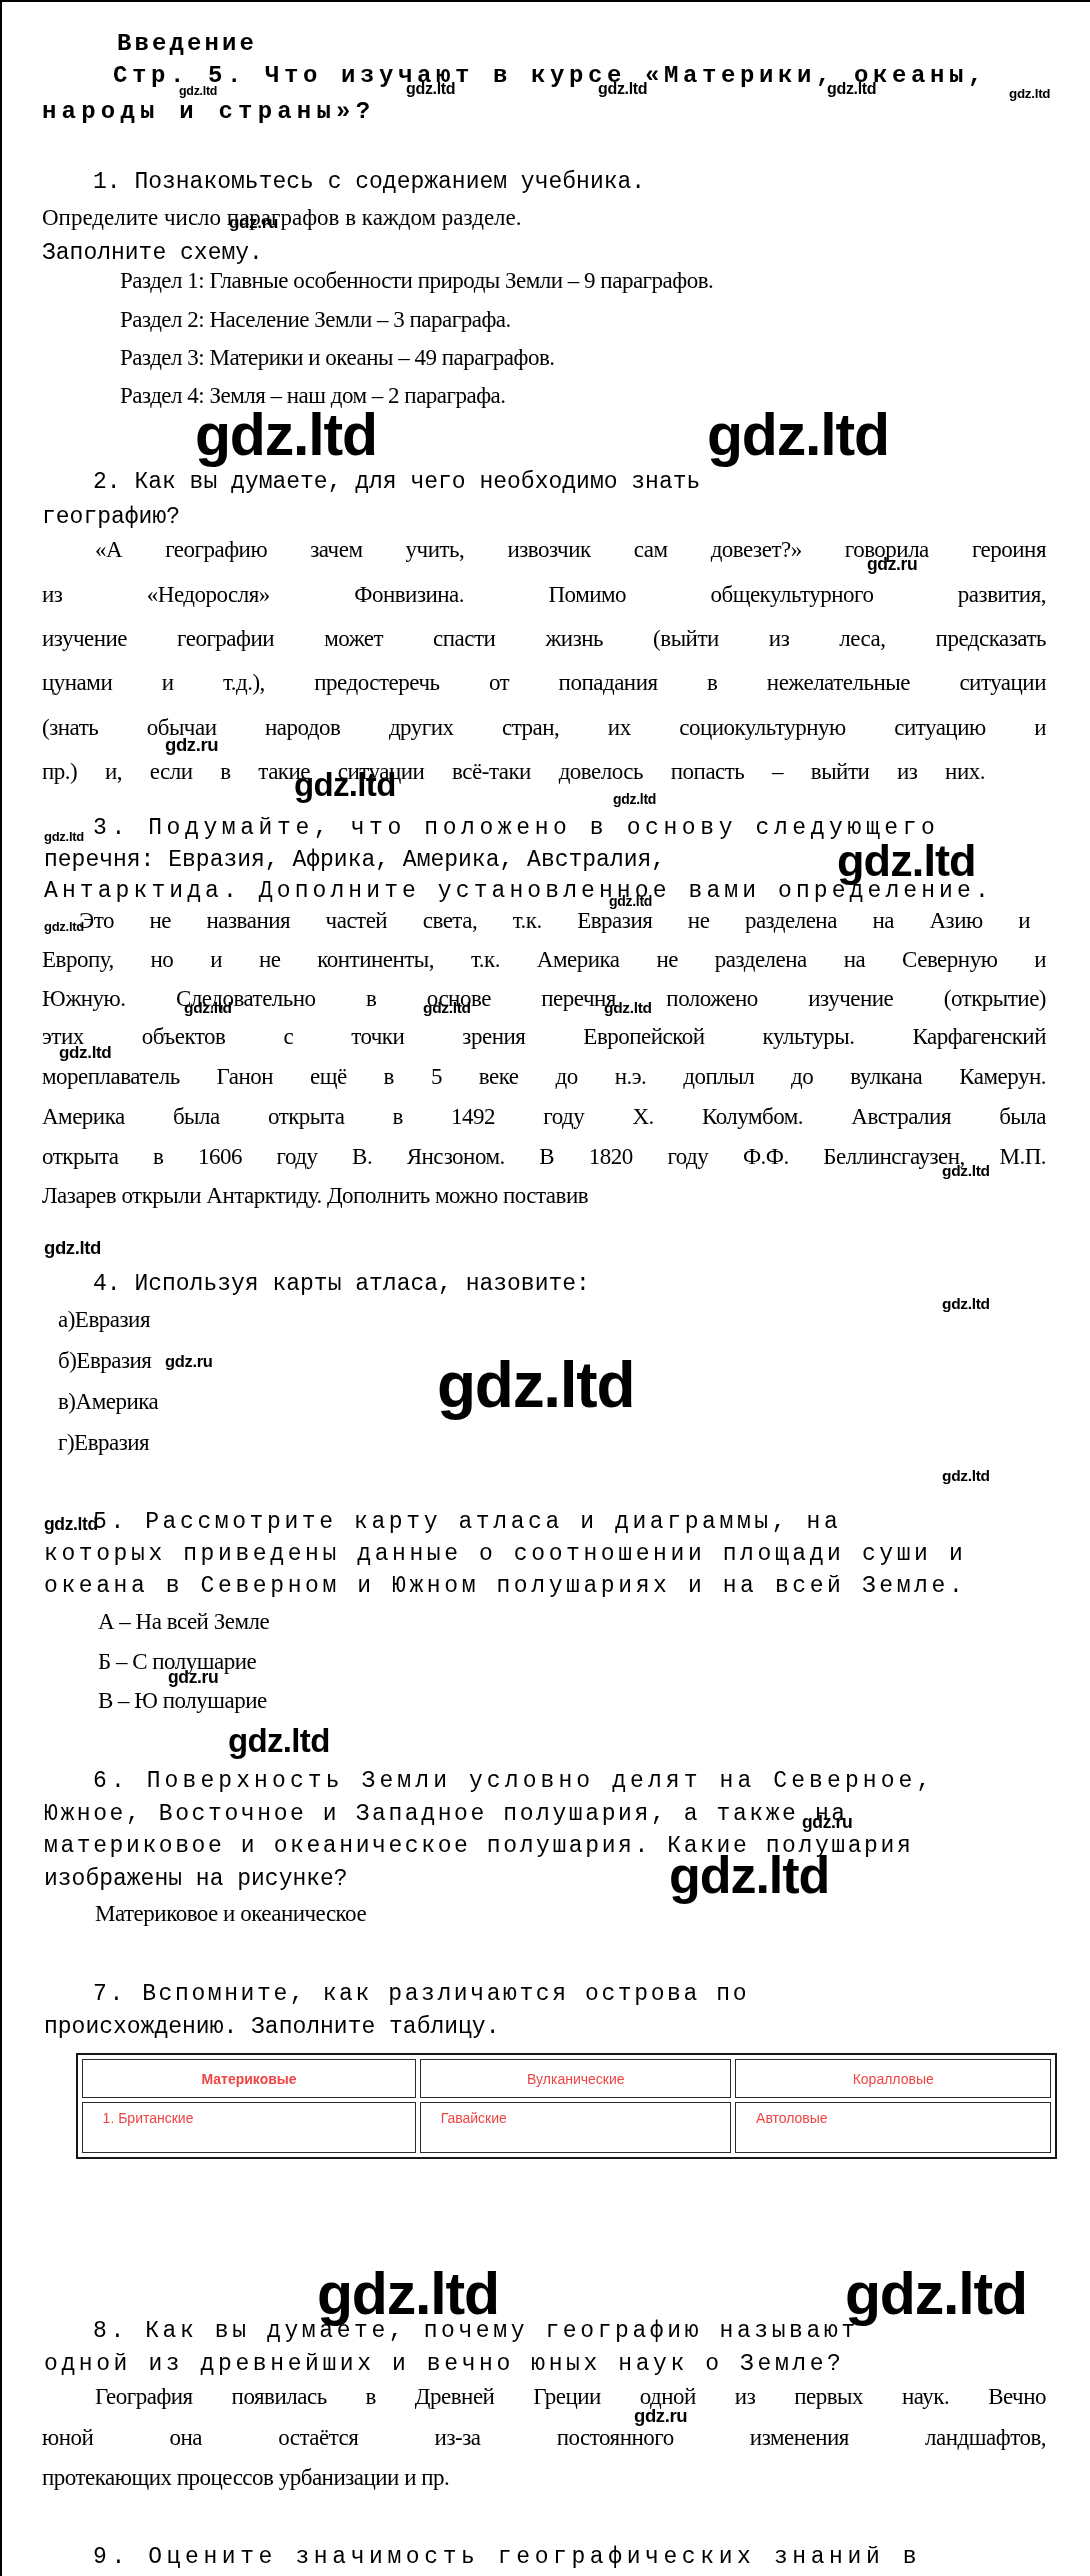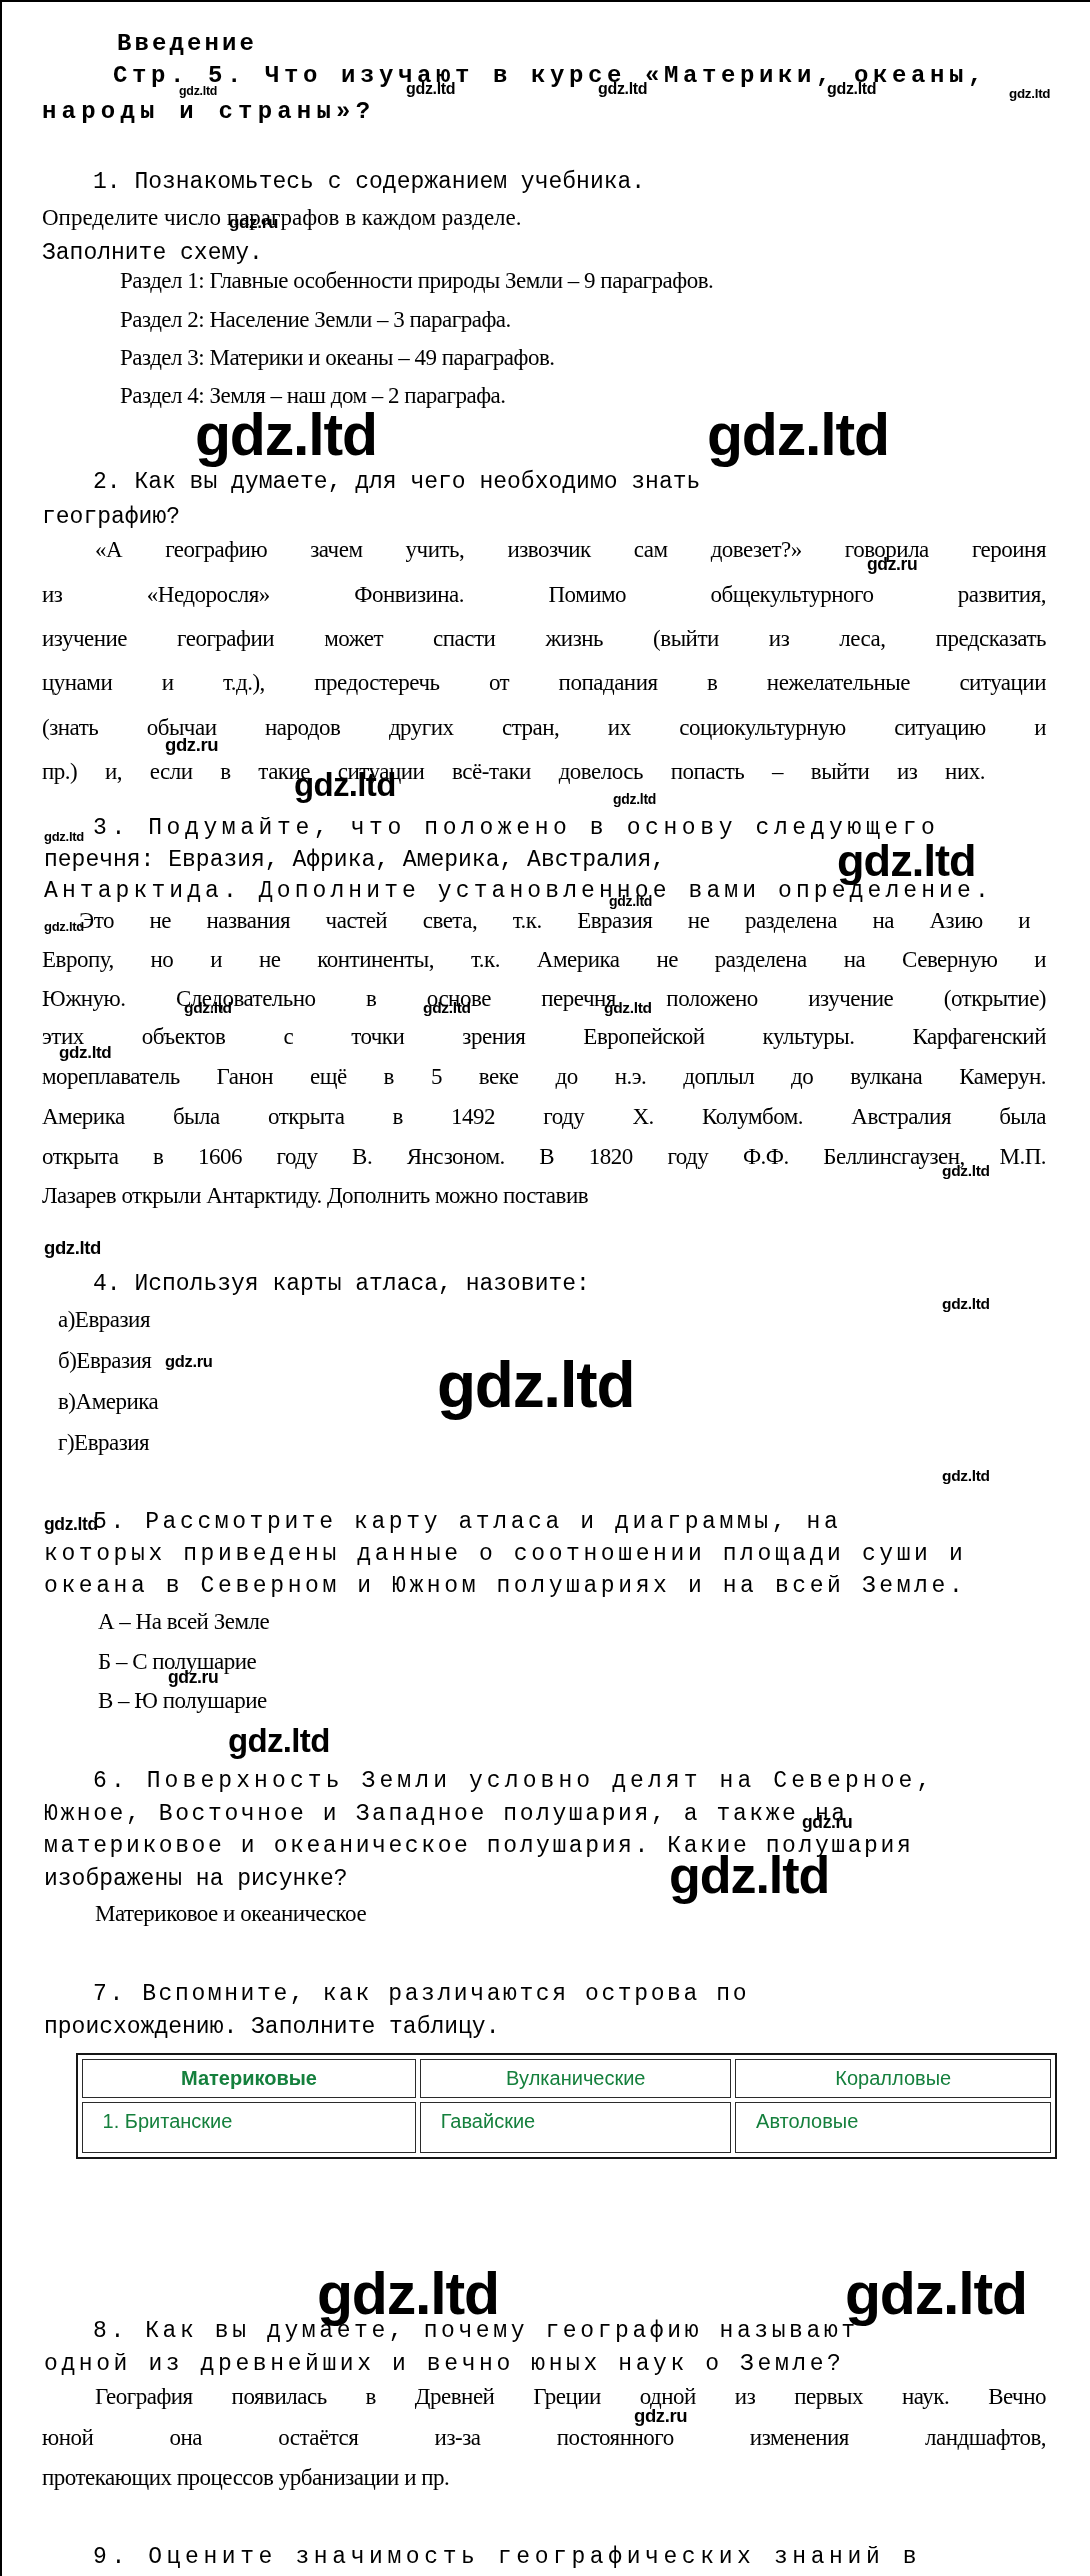--- a/index.html
+++ b/index.html
@@ -15,22 +15,22 @@
   .mono-bold{font-family:"Liberation Mono","DejaVu Sans Mono",monospace;font-size:24px;font-weight:700;}
   .serif{font-family:"Liberation Serif","DejaVu Serif",serif;font-size:23px;letter-spacing:-0.5px;}
   .just{white-space:normal;text-align:justify;text-align-last:justify;}
 
   .wm{position:absolute;font-family:"Liberation Sans","DejaVu Sans",sans-serif;
       font-weight:700;color:#000;line-height:0.95;letter-spacing:-0.02em;white-space:nowrap;}
 
   .tbl{position:absolute;left:76px;top:2053px;width:981px;
        border-collapse:separate;border-spacing:4.6px;border:2.1px solid #161616;
        table-layout:fixed;background:#fff;}
-  .tbl th,.tbl td{border:1.5px solid #2b2b2b;color:#15803d;
-       font-family:"Liberation Sans","DejaVu Sans",sans-serif;font-size:20px;margin-left:40px;}
+  .tbl th,.tbl td{border:1.5px solid #2b2b2b;color:#ef4444;
+       font-family:"Liberation Sans","DejaVu Sans",sans-serif;font-size:14px;margin-left:40px;}
   .tbl th{height:31px;text-align:center;vertical-align:middle;font-weight:400;padding:3.1px;}
   .tbl th.b{font-weight:700;}
   .tbl td{height:34px;vertical-align:top;text-align:left;padding:7.2px 5.2px 7.2px 19.6px;}
   .c1{width:325px;} .c2{width:303px;} .c3{width:307px;}
 </style>
 </head>
 <body>
 
 <div class="page">
   <div class="edge top"></div>

